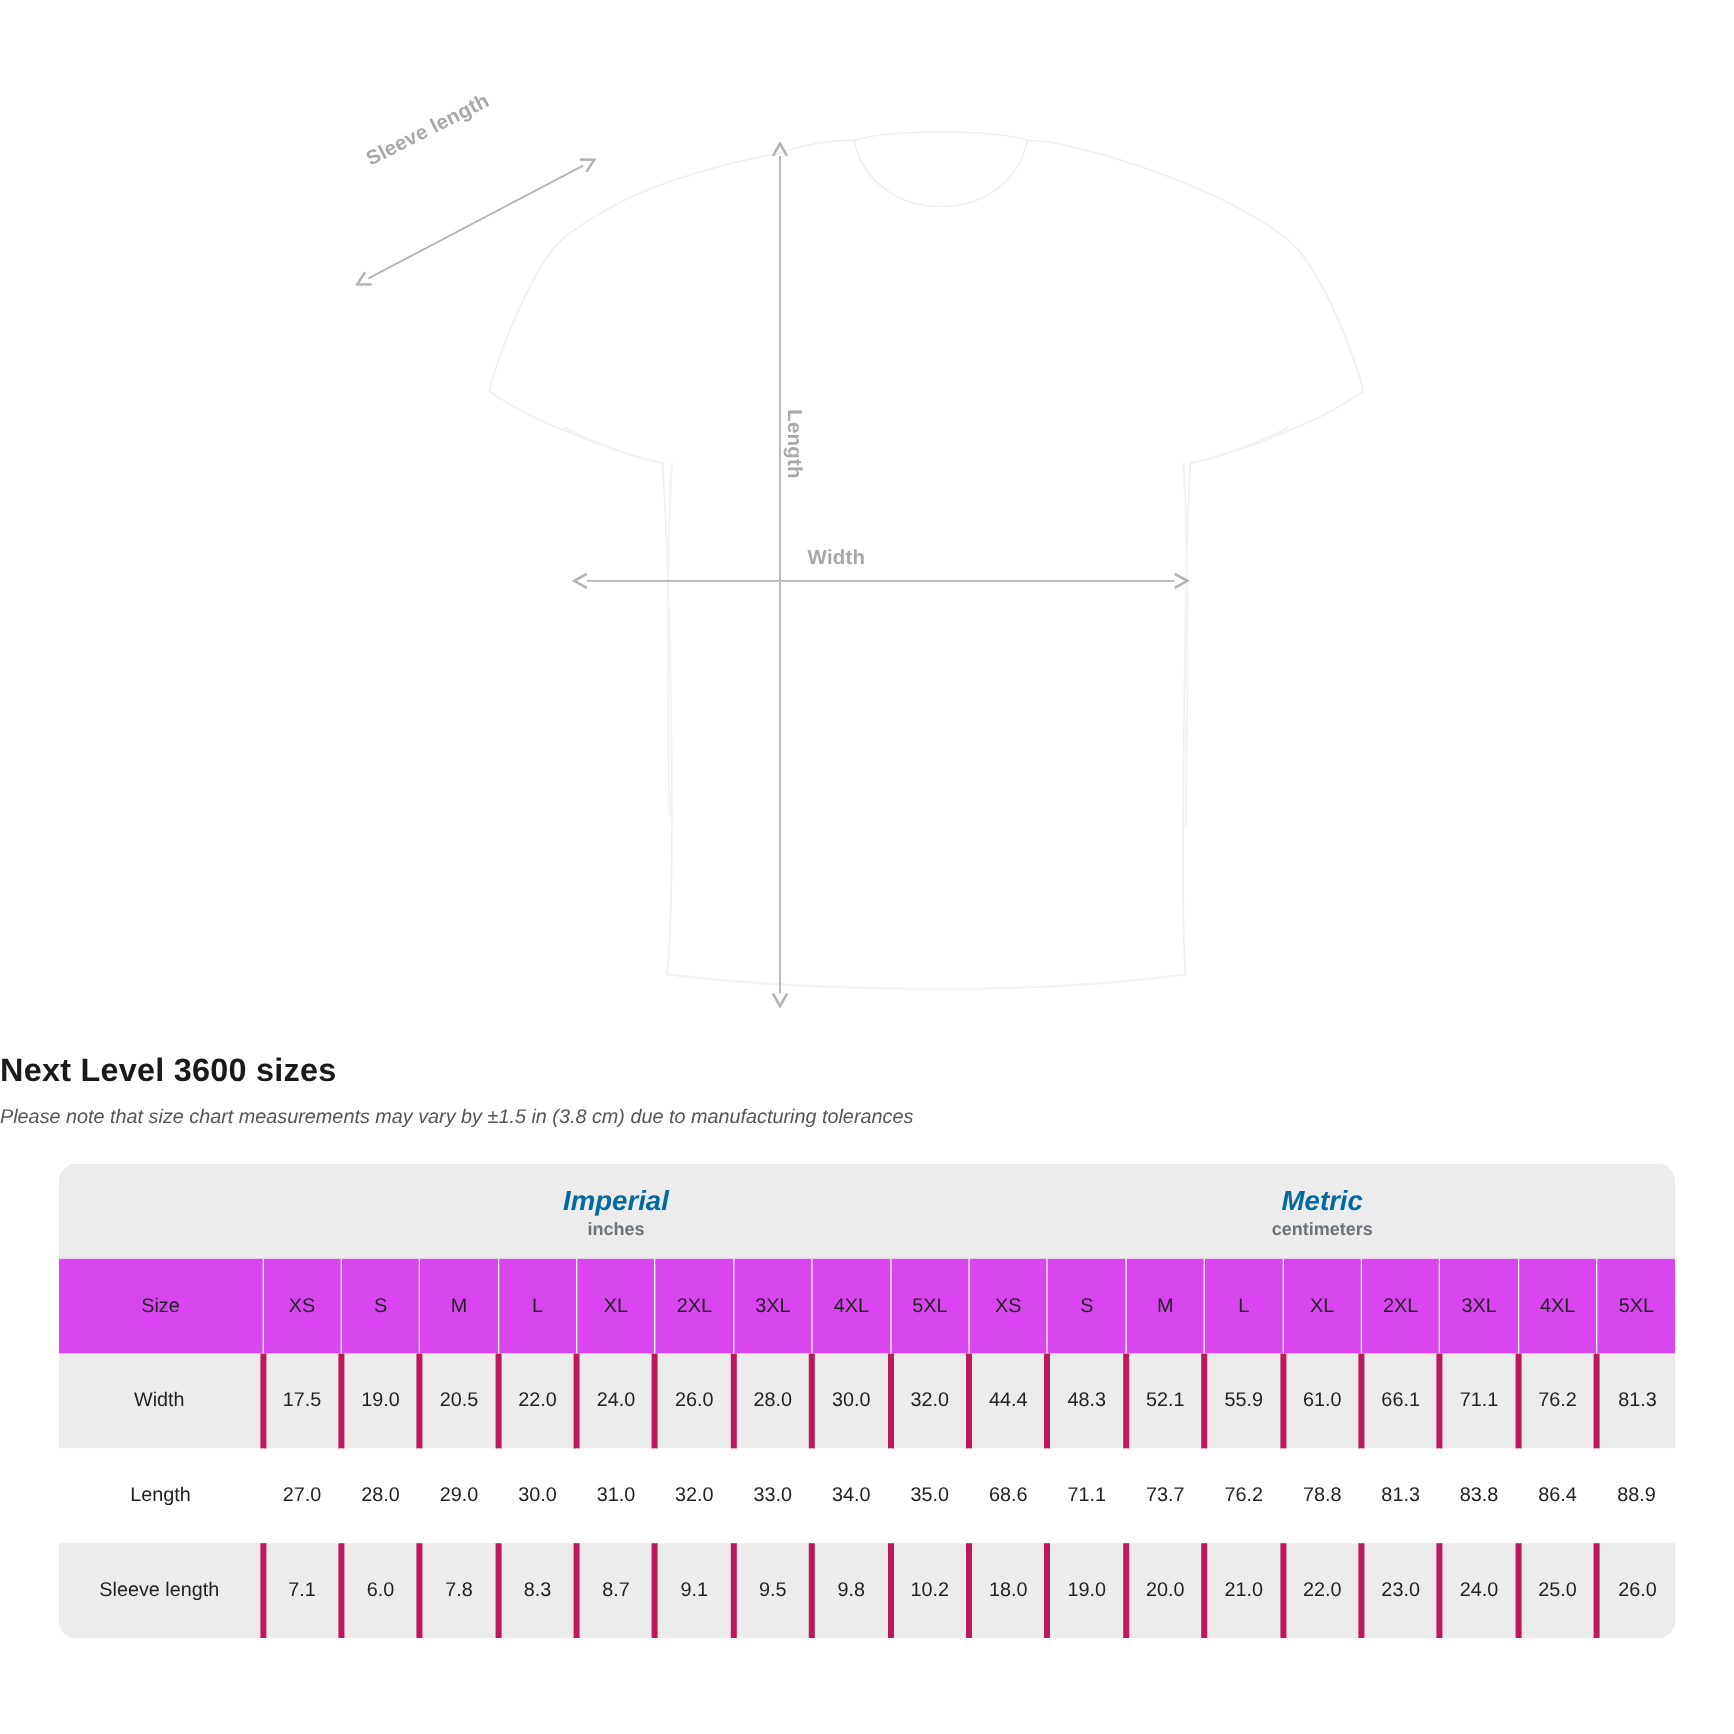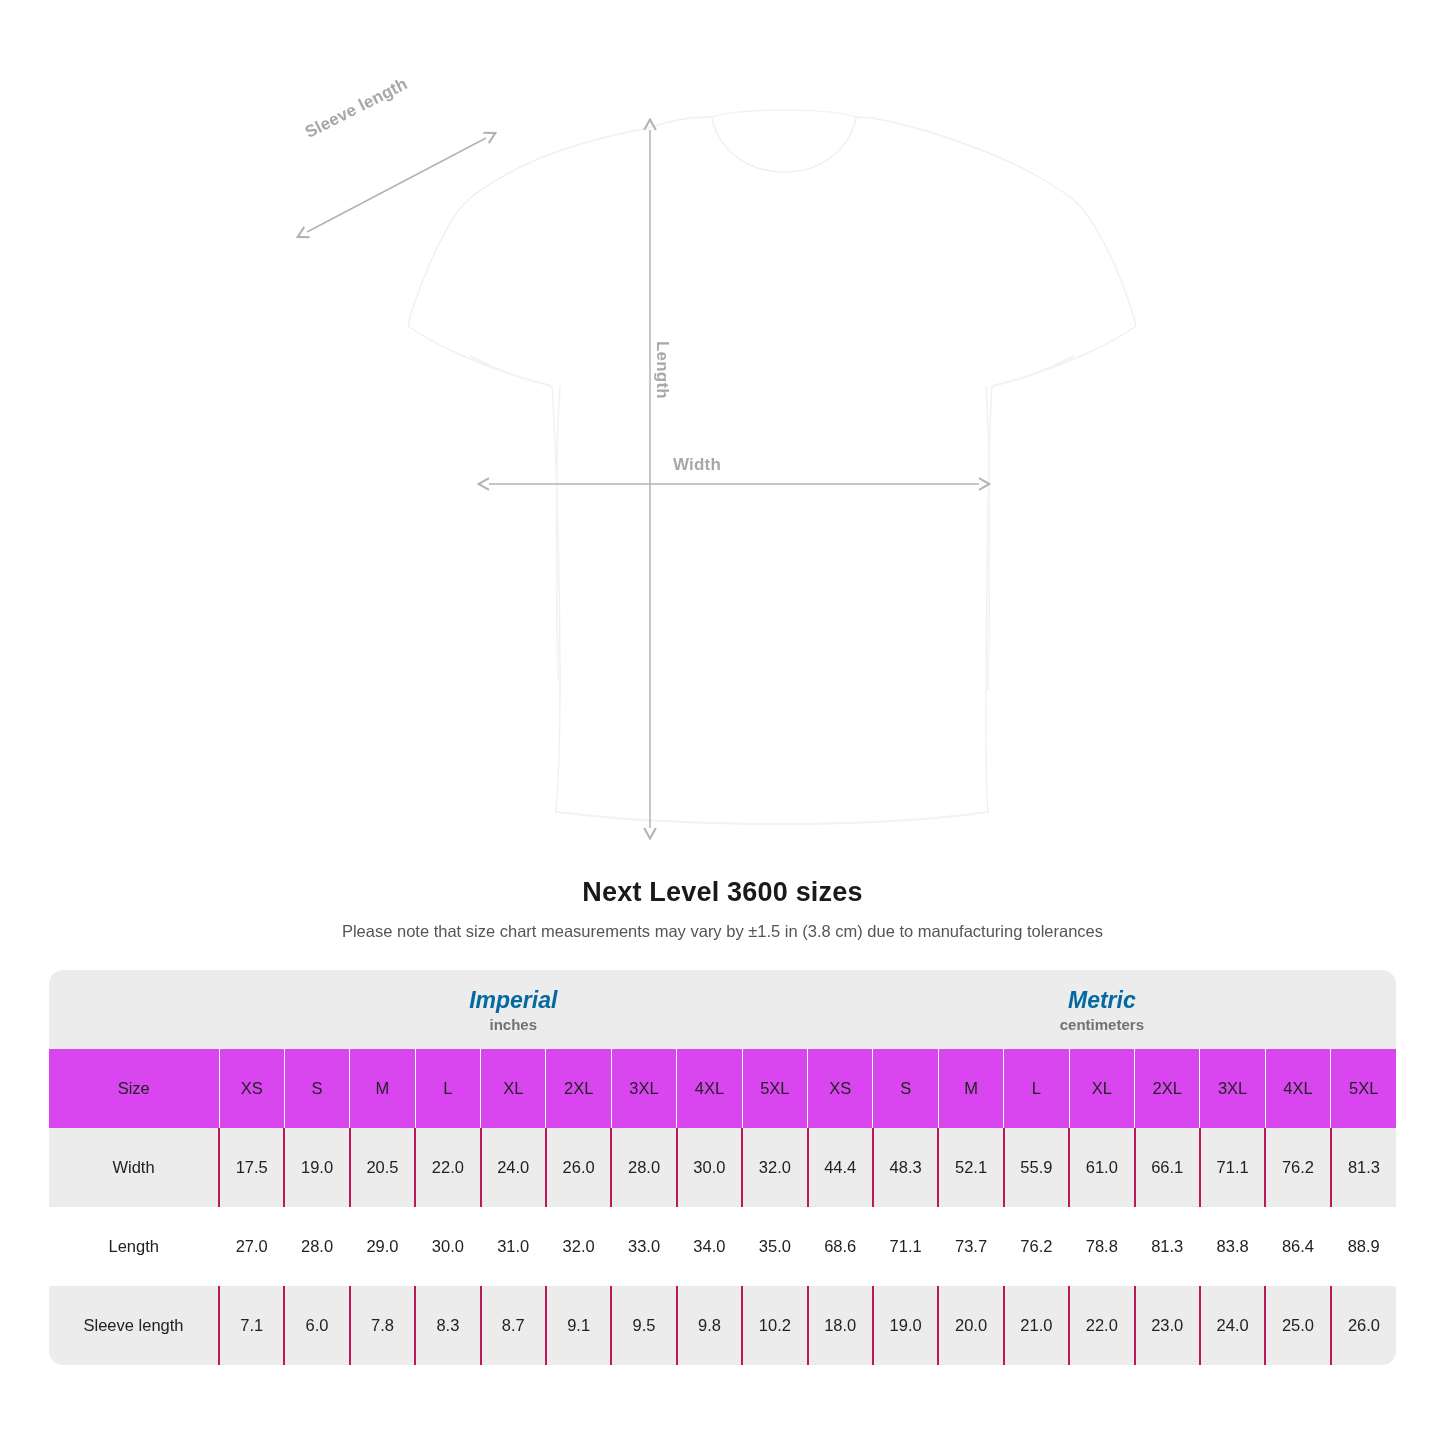--- a/index.html
+++ b/index.html
@@ -51,32 +51,32 @@
     top: 341px;
     writing-mode: vertical-rl;
   }
   .dim-width {
     left: 673px;
     top: 455px;
   }
 
   
   .title-block {
-    text-align: center;
     margin-top: 22px;
   }
   .chart-title {
     font-size: 27px;
     font-weight: bold;
     color: #1a1a1a;
     margin: 0;
     letter-spacing: 0.2px;
   }
   .chart-note {
     font-size: 16.5px;
+    font-style: italic;
     color: #555555;
     margin-top: 14px;
   }
 
   
   .table-wrap {
     margin: 29px 49px 0 49px;
     border-radius: 14px;
     overflow: hidden;
   }
@@ -131,21 +131,21 @@
     font-size: 16.5px;
     color: #222222;
   }
   .first-col {
     width: 170px;
   }
   .divider-left {
     border-left: 1px solid #ffffff;
   }
   .row-alt .divider-left {
-    border-left: 2px solid #be185d;
+    border-left: 5px solid #be185d;
   }
 </style>
 </head>
 <body>
 
 <div class="page">
 
   <div class="diagram">
     <svg class="shirt-svg" width="1445" height="855" viewBox="0 0 1445 855">
       <defs>

